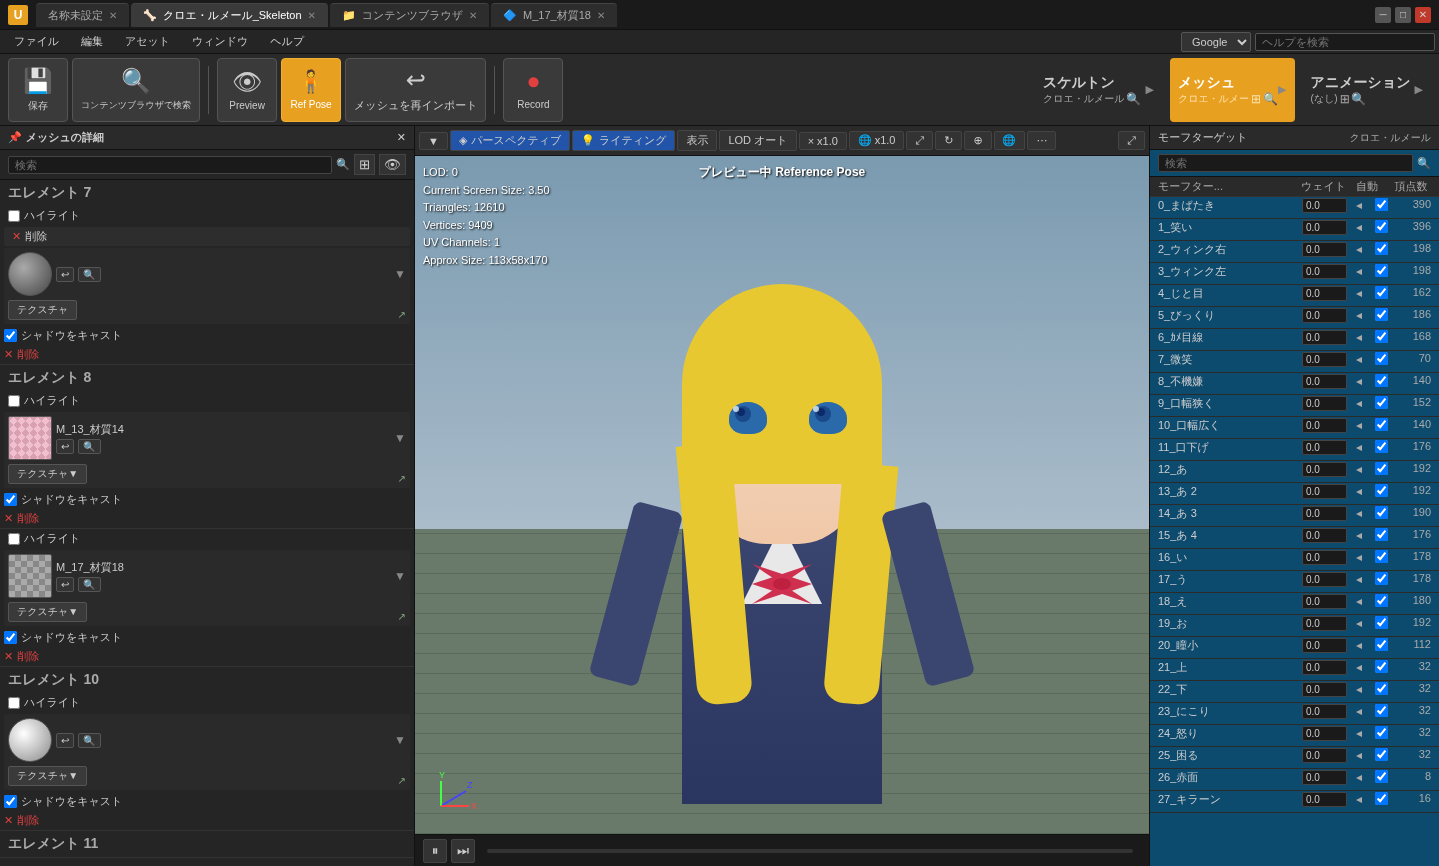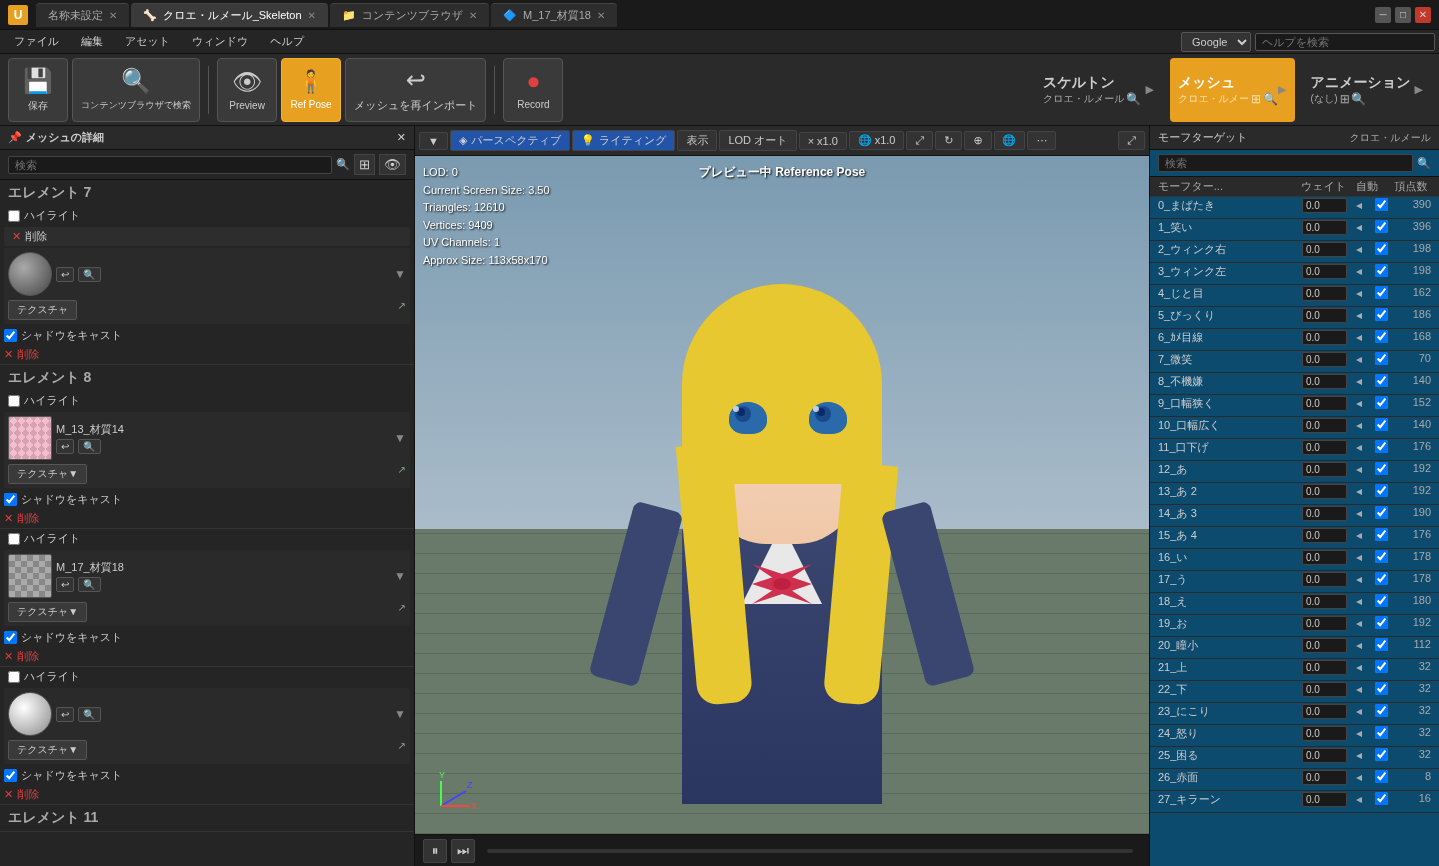--- a/index.html
+++ b/index.html
@@ -57,21 +57,21 @@
     .highlight-row { display: flex; align-items: center; gap: 4px; padding: 2px 8px; }
     .highlight-checkbox { width: 12px; height: 12px; }
     
     .material-item { background: #2a2a2a; margin: 2px 4px; border-radius: 2px; padding: 4px; }
     .material-header { display: flex; align-items: center; gap: 4px; margin-bottom: 4px; }
     .material-thumb { width: 52px; height: 52px; background: #444; border: 1px solid #555; border-radius: 2px; display: flex; align-items: center; justify-content: center; overflow: hidden; }
     .material-info { flex: 1; }
     .material-name { color: #ccc; font-size: 11px; margin-bottom: 2px; }
     .material-actions { display: flex; gap: 4px; }
     .material-btn { background: #333; border: 1px solid #555; color: #ccc; padding: 1px 4px; cursor: pointer; border-radius: 2px; font-size: 10px; }
-    .texture-row { display: flex; align-items: flex-start; gap: 4px; margin-top: 0; }
+    .texture-row { display: flex; align-items: flex-end; gap: 4px; margin-top: 0; }
     .texture-btn { background: #3a3a3a; border: 1px solid #555; color: #ccc; padding: 2px 8px; cursor: pointer; border-radius: 2px; font-size: 10px; }
     .shadow-row { display: flex; align-items: center; gap: 4px; padding: 2px 4px; }
     .delete-row { display: flex; align-items: center; gap: 4px; padding: 2px 4px; color: #e04040; cursor: pointer; }
     .expand-btn { background: none; border: none; color: #888; cursor: pointer; font-size: 12px; }
     .corner-icon { color: #8a8; font-size: 10px; margin-left: auto; }
 
     
     #center-panel { flex: 1; display: flex; flex-direction: column; background: #1a1a1a; }
     #viewport-toolbar { background: #2a2a2a; height: 30px; display: flex; align-items: center; padding: 0 4px; gap: 2px; border-bottom: 1px solid #111; }
     .vp-btn { background: #333; border: 1px solid #444; color: #ccc; padding: 2px 8px; cursor: pointer; border-radius: 2px; font-size: 11px; display: flex; align-items: center; gap: 4px; }
@@ -360,20 +360,21 @@
           <input type="checkbox" checked="" style="">
           <span>シャドウをキャスト</span>
         </div>
         <div class="delete-row">
           <span>✕</span>
           <span>削除</span>
         </div>
       </div>
 
       <div class="element-section">
+        <div class="element-label">エレメント 10</div>
         <div class="highlight-row">
           <input type="checkbox" class="highlight-checkbox" style="">
           <span>ハイライト</span>
         </div>
         <div class="material-item">
           <div class="material-header">
             <div class="material-thumb white-ball-thumb"></div>
             <div class="material-info">
               <div class="material-actions">
                 <button class="material-btn">↩</button>

